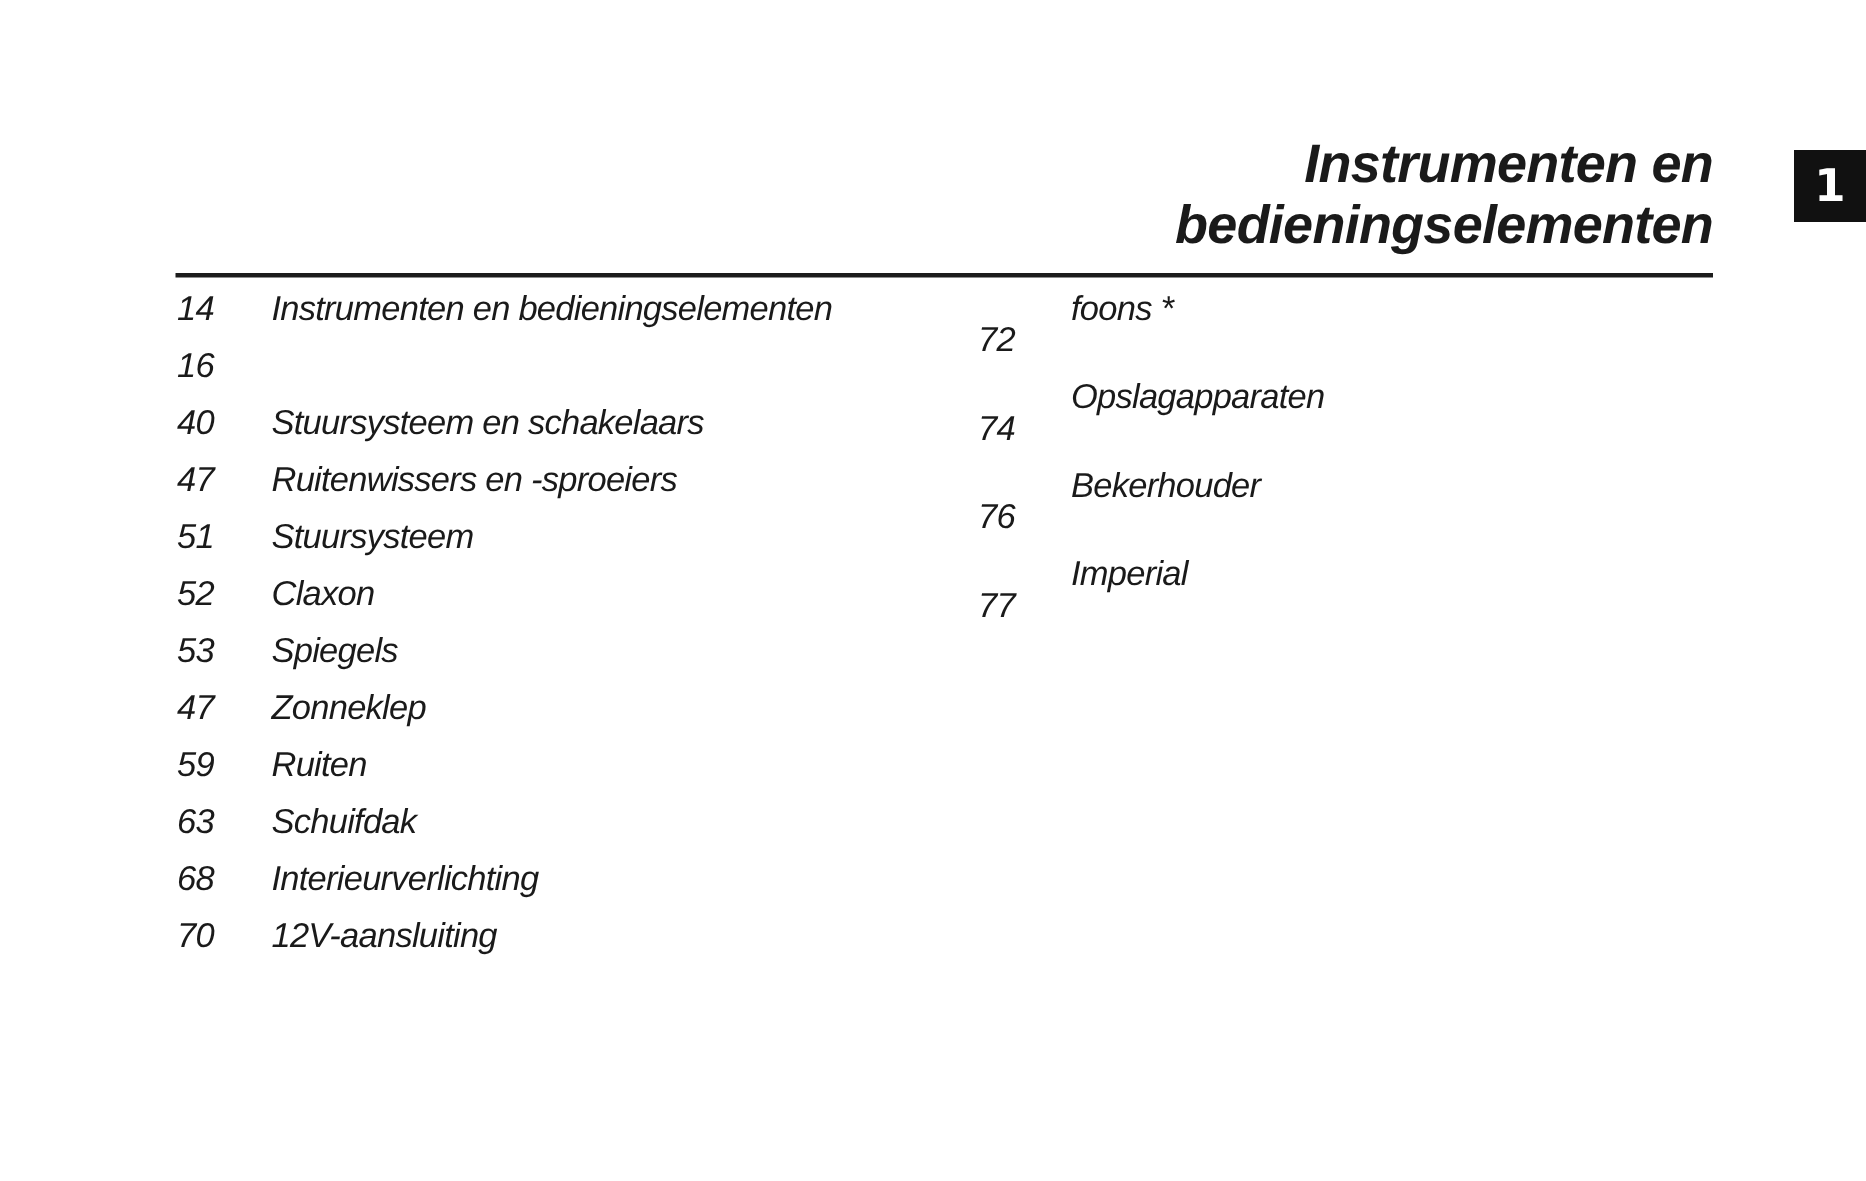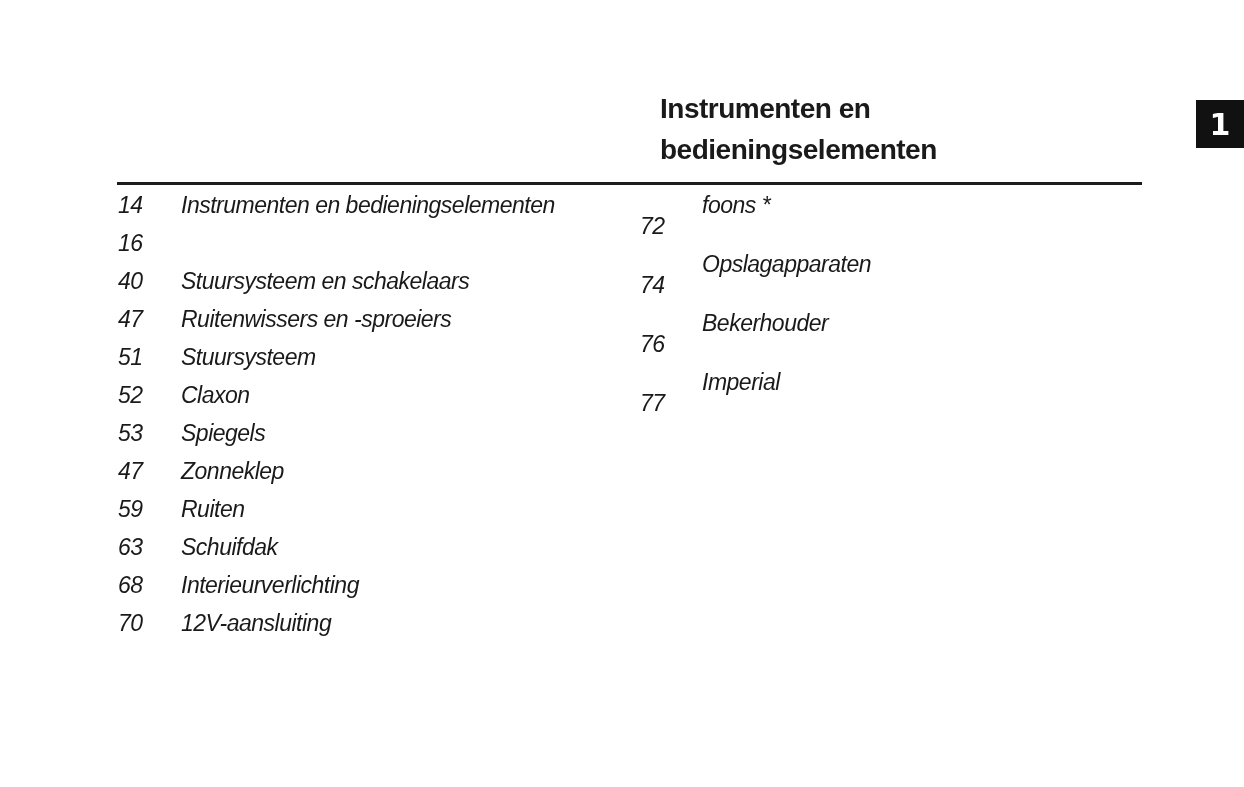--- a/index.html
+++ b/index.html
@@ -9,23 +9,24 @@
     font-family: "Liberation Sans", sans-serif;
     color: #1a1a1a;
     overflow: hidden;
     position: relative;
   }
   .page { position: absolute; inset: 0; background: #ffffff; }
 
   .chapter-title {
     position: absolute;
     left: 660px; top: 88px; width: 482px;
-    text-align: left;
+    text-align: right;
+    font-style: italic;
     font-weight: bold;
-    font-size: 28px;
+    font-size: 36px;
     line-height: 41px;
     letter-spacing: -0.5px;
   }
   .chapter-title .t-line { display: block; }
 
   .chapter-tab {
     position: absolute;
     top: 100px; right: 0;
     width: 48px; height: 48px;
     background: #111111;
@@ -39,21 +40,21 @@
   .title-rule {
     position: absolute;
     left: 117px; top: 182px;
     width: 1025px; height: 3px;
     background: #1c1c1c;
   }
 
   .toc {
     position: absolute;
     left: 118px; top: 190px; width: 1024px;
-    display: flex; gap: 0;
+    display: flex; gap: 12px;
     font-style: italic;
     font-size: 23px;
     line-height: 31px;
     letter-spacing: -0.5px;
   }
   .toc-col-left  { width: 522px; }
   .toc-col-right { width: 488px; }
 
   .toc-row { display: flex; margin-bottom: 7px; }
   .toc-num { width: 63px; flex: none; }

